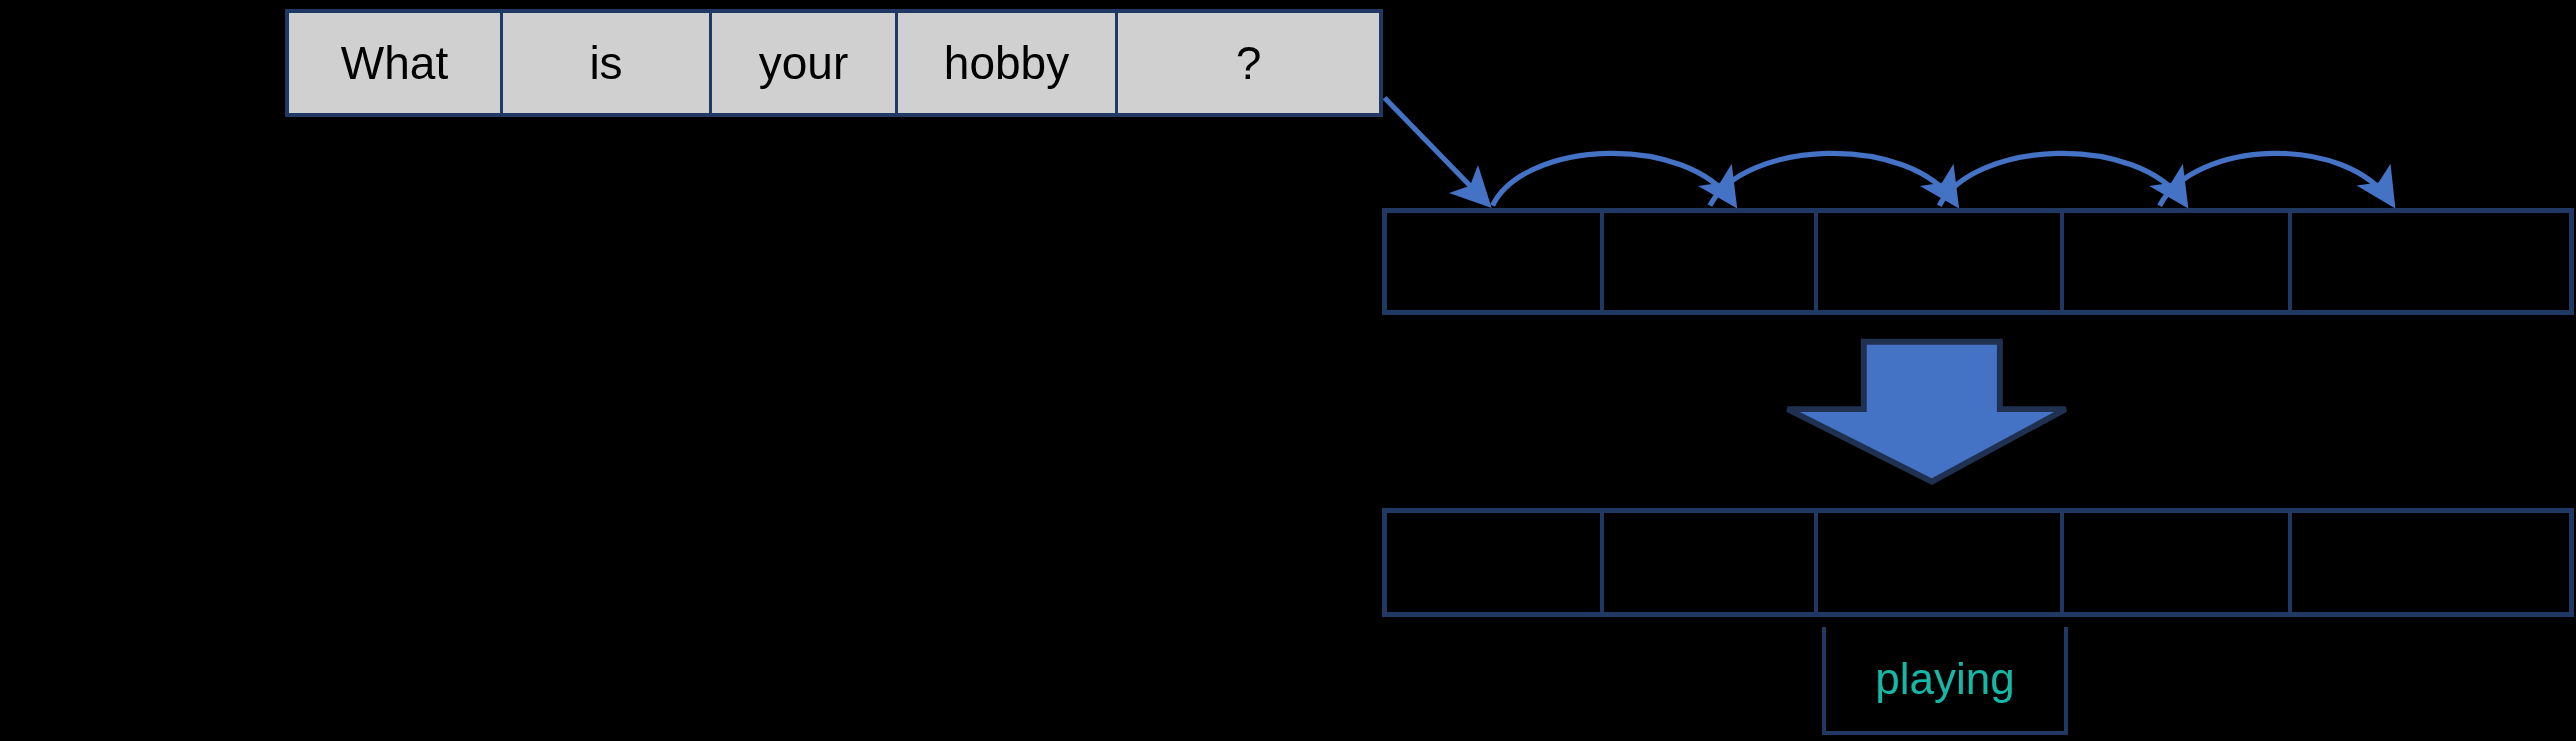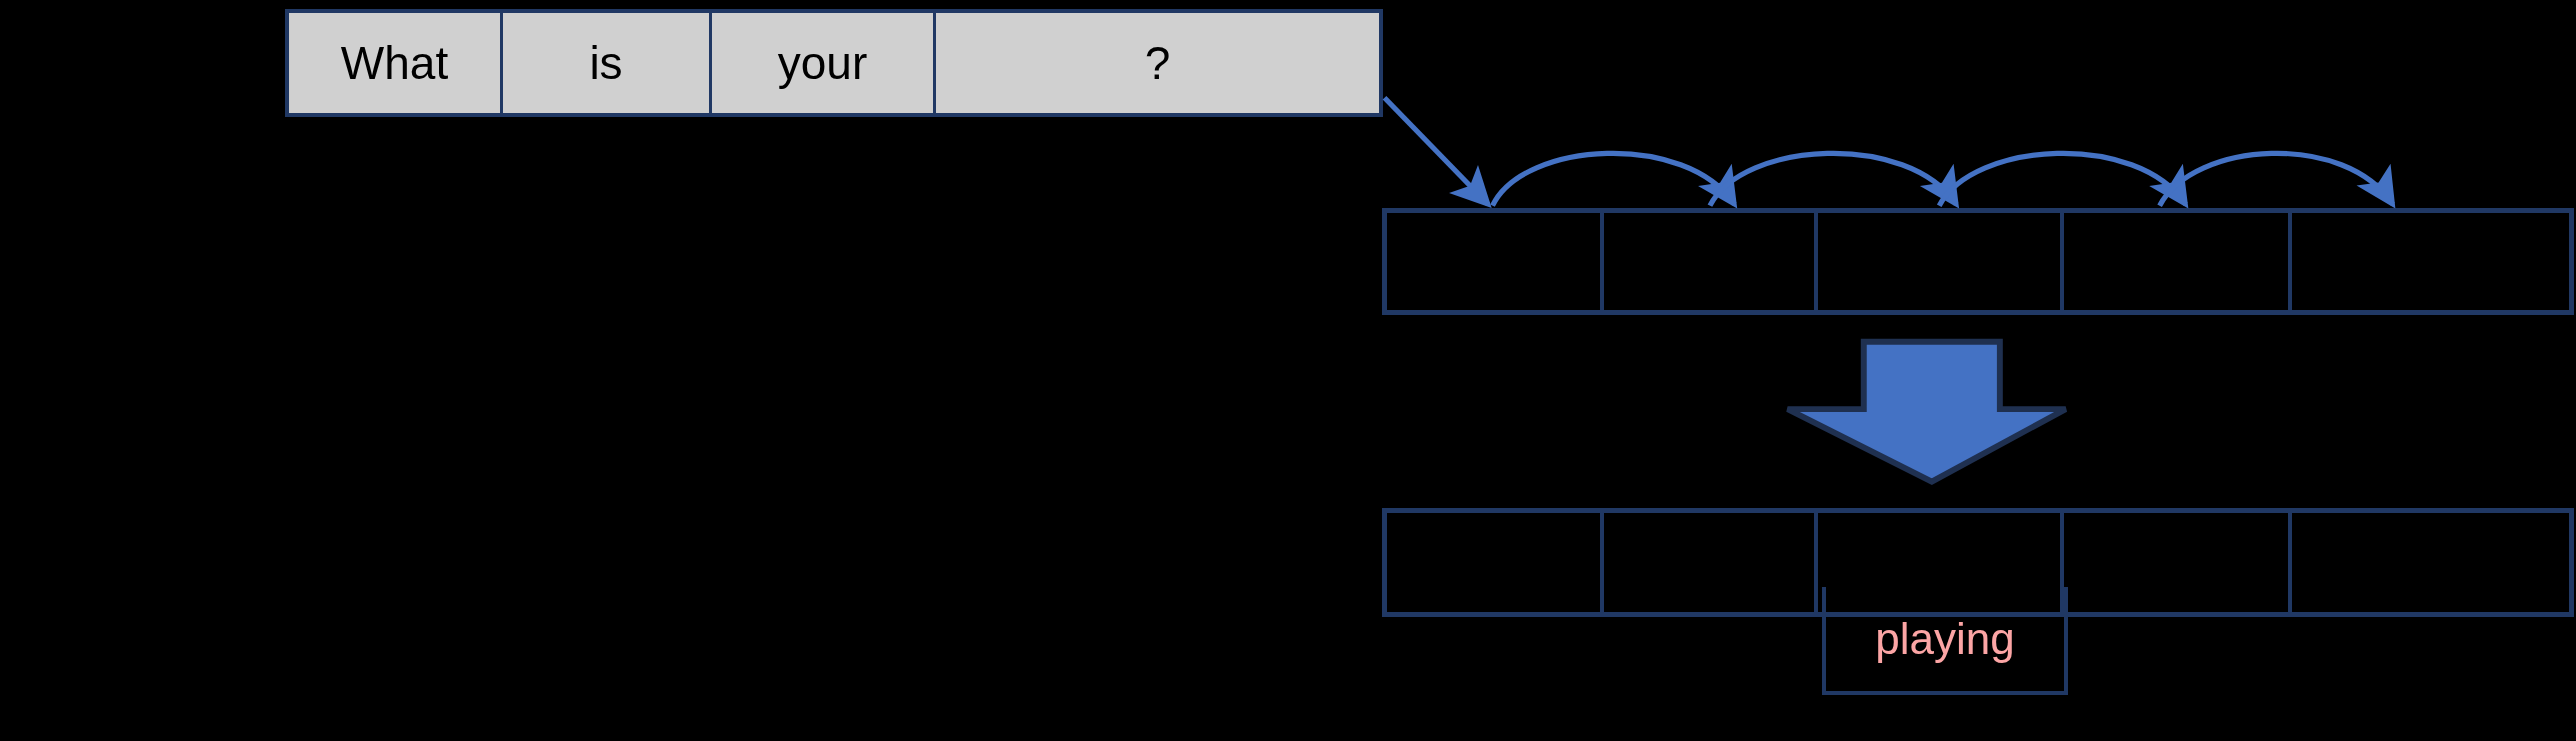--- a/index.html
+++ b/index.html
@@ -78,30 +78,30 @@
     left: 1382px;
     top: 508px;
     width: 1192px;
     height: 109px;
   }
 
   
   #output-word-cell {
     position: absolute;
     left: 1822px;
-    top: 587px;
+    top: 627px;
     width: 246px;
     height: 108px;
     box-sizing: border-box;
     border: 4.4px solid #203864;
     border-top: none;
     display: flex;
     align-items: center;
     justify-content: center;
-    color: #fca5a5;
+    color: #14b8a6;
     font-size: 44px;
     line-height: 1;
     background: transparent;
   }
 
   
   .overlay {
     position: absolute;
     left: 0; top: 0;
     width: 2576px;
@@ -114,22 +114,25 @@
 
 <div id="stage">
 
   <div class="grid" id="question-table">
     <div class="cell" style="width:214px">
         <span>What</span>
       </div>
     <div class="cell" style="width:209px">
         <span>is</span>
       </div>
-    <div class="cell" style="width:224px">
+    <div class="cell" style="width:186px">
         <span>your</span>
+      </div>
+    <div class="cell" style="width:220px">
+        <span>hobby</span>
       </div>
     <div class="cell" style="flex:1">
         <span>?</span>
       </div>
   </div>
 
   <div class="grid empty-grid" id="encoder-table">
     <div class="cell" style="width:217px">
         <span></span>
       </div>

